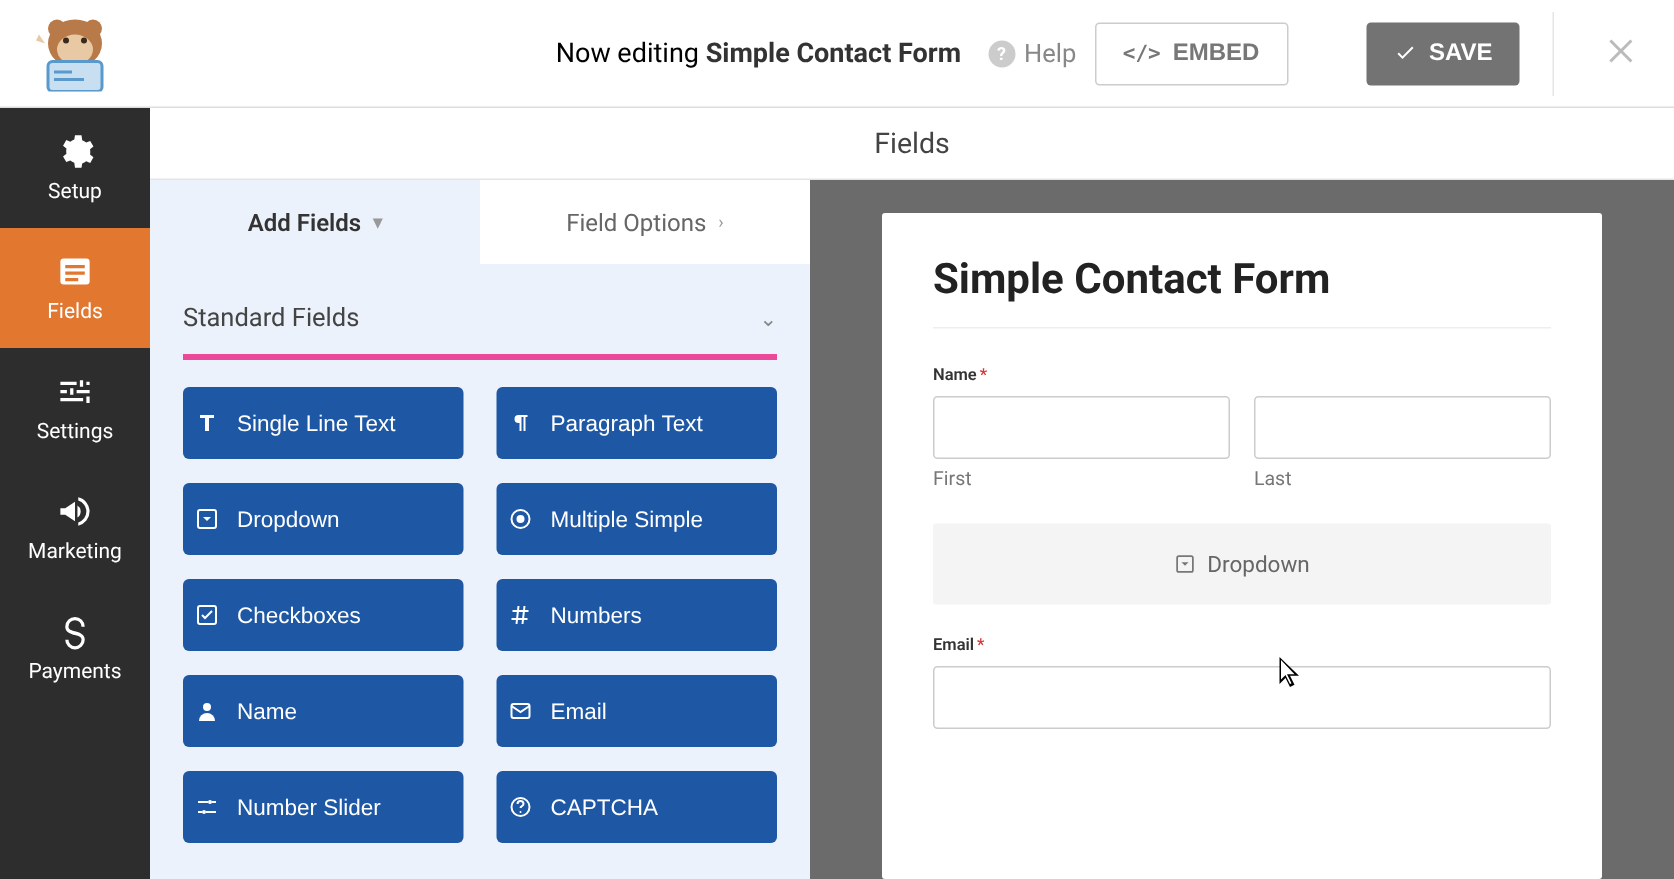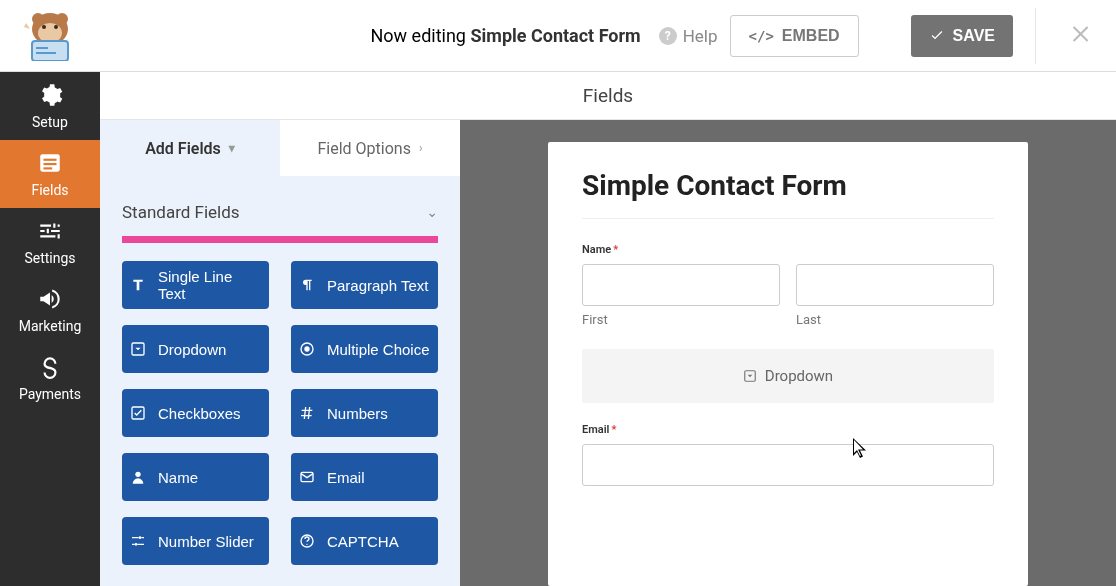--- a/index.html
+++ b/index.html
@@ -18,39 +18,39 @@
   .embed-btn { background: #fff; border: 1px solid #ccc; color: #777; }
   .save-btn { background: #737373; border: none; color: #fff; margin-left: 40px; }
   .close-x { margin-left: 18px; color: #bbb; cursor: pointer; }
   .close-x svg { width: 24px; height: 24px; }
 
   
   .vdiv { width: 1px; height: 56px; background: #e5e5e5; margin: 0 4px 0 10px; }
 
   
   .leftnav { position: absolute; left: 0; top: 72px; bottom: 0; width: 100px; background: #2d2d2d; color: #fff; display: flex; flex-direction: column; }
-  .nav-item { height: 68px; display: flex; flex-direction: column; align-items: center; justify-content: center; gap: 6px; font-size: 14px; cursor: pointer; color: #fff; }
+  .nav-item { height: 80px; display: flex; flex-direction: column; align-items: center; justify-content: center; gap: 6px; font-size: 14px; cursor: pointer; color: #fff; }
   .nav-item.active { background: #e27730; }
   .nav-item svg { width: 26px; height: 26px; fill: #fff; }
 
   
   .main { position: absolute; left: 100px; right: 0; top: 72px; bottom: 0; background: #6b6b6b; display: flex; flex-direction: column; }
   .section-header { height: 48px; background: #fff; display: flex; align-items: center; justify-content: center; font-size: 19px; color: #444; border-bottom: 1px solid #e5e5e5; }
 
   .workspace { flex: 1; display: flex; gap: 0; }
 
   
-  .palette { width: 360px; background: #fff; display: flex; flex-direction: column; }
+  .palette { width: 440px; background: #fff; display: flex; flex-direction: column; }
   .palette-tabs { display: flex; height: 56px; }
   .ptab { flex: 1; display: flex; align-items: center; justify-content: center; gap: 8px; font-size: 16px; color: #666; cursor: pointer; background: #fff; }
   .ptab.active { background: #ebf2fb; font-weight: 600; color: #333; }
   .ptab .chev { font-size: 12px; color: #999; }
 
   .palette-body { flex: 1; background: #ebf2fb; padding: 20px 22px; overflow: auto; }
-  .group-title { display: flex; align-items: center; justify-content: space-between; font-size: 17px; color: #444; padding: 6px 0 14px; border-bottom: 7px solid #ec4899; margin-bottom: 18px; }
+  .group-title { display: flex; align-items: center; justify-content: space-between; font-size: 17px; color: #444; padding: 6px 0 14px; border-bottom: 4px solid #ec4899; margin-bottom: 18px; }
   .group-title .chev { color: #888; font-size: 14px; }
 
   .field-grid { display: grid; grid-template-columns: 1fr 1fr; gap: 16px 22px; }
   .field-btn { background: #1e58a5; color: #fff; border: none; border-radius: 4px; height: 48px; padding: 0 8px; display: flex; align-items: center; gap: 12px; font-size: 15px; cursor: grab; text-align: left; }
   .field-btn svg { width: 16px; height: 16px; fill: #fff; flex-shrink: 0; }
 
   
   .preview-wrap { flex: 1; display: flex; justify-content: center; padding: 22px 24px 0; overflow: hidden; }
   .preview { background: #fff; width: 480px; border-radius: 2px; padding: 28px 34px; overflow: auto; }
   .preview h1 { font-size: 28px; font-weight: 700; line-height: 1.15; color: #222; margin-bottom: 16px; }
@@ -210,21 +210,21 @@
                 <path d="M8 10l4 4 4-4z"></path>
               </svg>
             <span>Dropdown</span>
           </button>
 
           <button class="field-btn">
             <svg viewBox="0 0 24 24">
                 <circle cx="12" cy="12" r="9" fill="none" stroke="#fff" stroke-width="2"></circle>
                 <circle cx="12" cy="12" r="4"></circle>
               </svg>
-            <span>Multiple Choice</span>
+            <span>Multiple Simple</span>
           </button>
 
           <button class="field-btn">
             <svg viewBox="0 0 24 24">
                 <rect x="3" y="3" width="18" height="18" rx="2" fill="none" stroke="#fff" stroke-width="2"></rect>
                 <path d="M7 12l3 3 7-7" fill="none" stroke="#fff" stroke-width="2"></path>
               </svg>
             <span>Checkboxes</span>
           </button>
 

